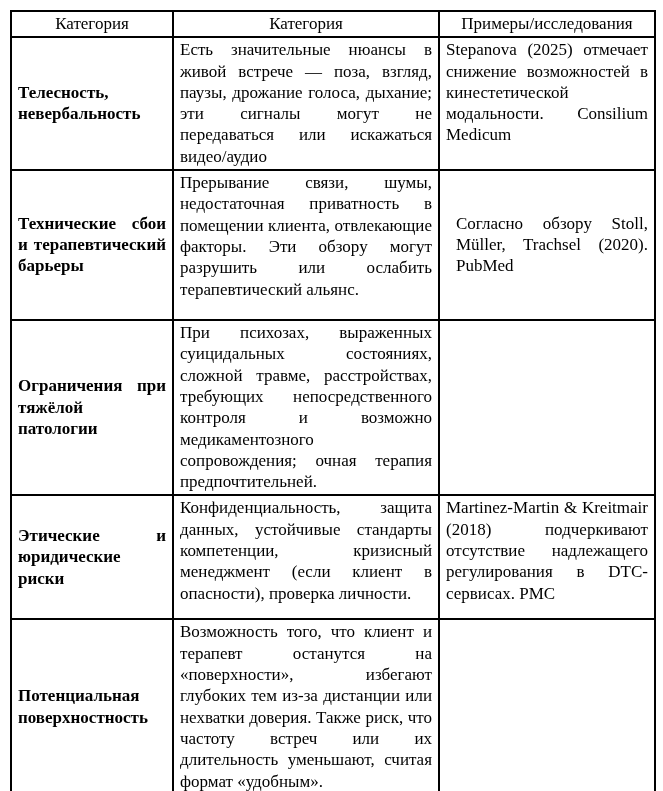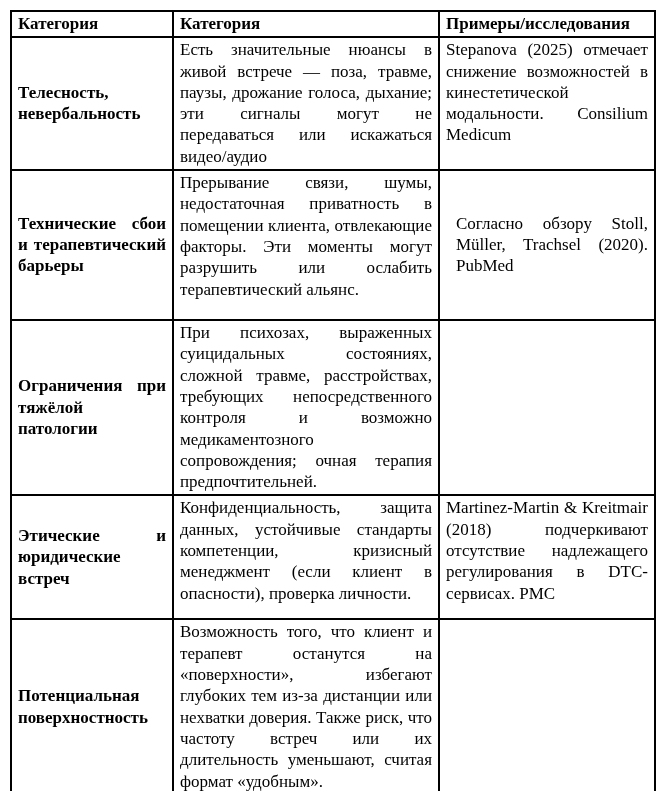--- a/index.html
+++ b/index.html
@@ -20,22 +20,22 @@
   }
   .doc-table th, .doc-table td {
     border: 2px solid #000;
     font-size: 17px;
     line-height: 21.3px;
     padding: 1px 6px 2px 6px;
     overflow: hidden;
     word-wrap: break-word;
   }
   .doc-table th {
-    font-weight: bold;
-    text-align: left;
+    font-weight: normal;
+    text-align: center;
     vertical-align: top;
     height: 20px;
   }
   .doc-table td {
     text-align: justify;
     vertical-align: top;
   }
   td.cat {
     font-weight: bold;
     vertical-align: middle;
@@ -55,35 +55,35 @@
   <thead>
     <tr>
       <th>Категория</th>
       <th>Категория</th>
       <th>Примеры/исследования</th>
     </tr>
   </thead>
   <tbody>
     <tr style="height:127px">
       <td class="cat">Телесность, невербальность</td>
-      <td>Есть значительные нюансы в живой встрече — поза, травме, паузы, дрожание голоса, дыхание; эти сигналы могут не передаваться или искажаться видео/аудио</td>
+      <td>Есть значительные нюансы в живой встрече — поза, взгляд, паузы, дрожание голоса, дыхание; эти сигналы могут не передаваться или искажаться видео/аудио</td>
       <td>Stepanova (2025) отмечает снижение возможностей в кинестетической модальности. Consilium Medicum</td>
     </tr>
     <tr style="height:150px">
       <td class="cat">Технические сбои и терапевтический барьеры</td>
-      <td>Прерывание связи, шумы, недостаточная приватность в помещении клиента, отвлекающие факторы. Эти моменты могут разрушить или ослабить терапевтический альянс.</td>
+      <td>Прерывание связи, шумы, недостаточная приватность в помещении клиента, отвлекающие факторы. Эти обзору могут разрушить или ослабить терапевтический альянс.</td>
       <td class="v-middle">Согласно обзору Stoll, Müller, Trachsel (2020). PubMed</td>
     </tr>
     <tr style="height:175px">
       <td class="cat">Ограничения при тяжёлой патологии</td>
       <td>При психозах, выраженных суицидальных состояниях, сложной травме, расстройствах, требующих непосредственного контроля и возможно медикаментозного сопровождения; очная терапия предпочтительней.</td>
       <td></td>
     </tr>
     <tr style="height:124px">
-      <td class="cat">Этические и юридические встреч</td>
+      <td class="cat">Этические и юридические риски</td>
       <td>Конфиденциальность, защита данных, устойчивые стандарты компетенции, кризисный менеджмент (если клиент в опасности), проверка личности.</td>
       <td>Martinez-Martin &amp; Kreitmair (2018) подчеркивают отсутствие надлежащего регулирования в DTC-сервисах. PMC</td>
     </tr>
     <tr style="height:164px">
       <td class="cat">Потенциальная поверхностность</td>
       <td>Возможность того, что клиент и терапевт останутся на «поверхности», избегают глубоких тем из-за дистанции или нехватки доверия. Также риск, что частоту встреч или их длительность уменьшают, считая формат «удобным».</td>
       <td></td>
     </tr>
   </tbody>
 </table>

